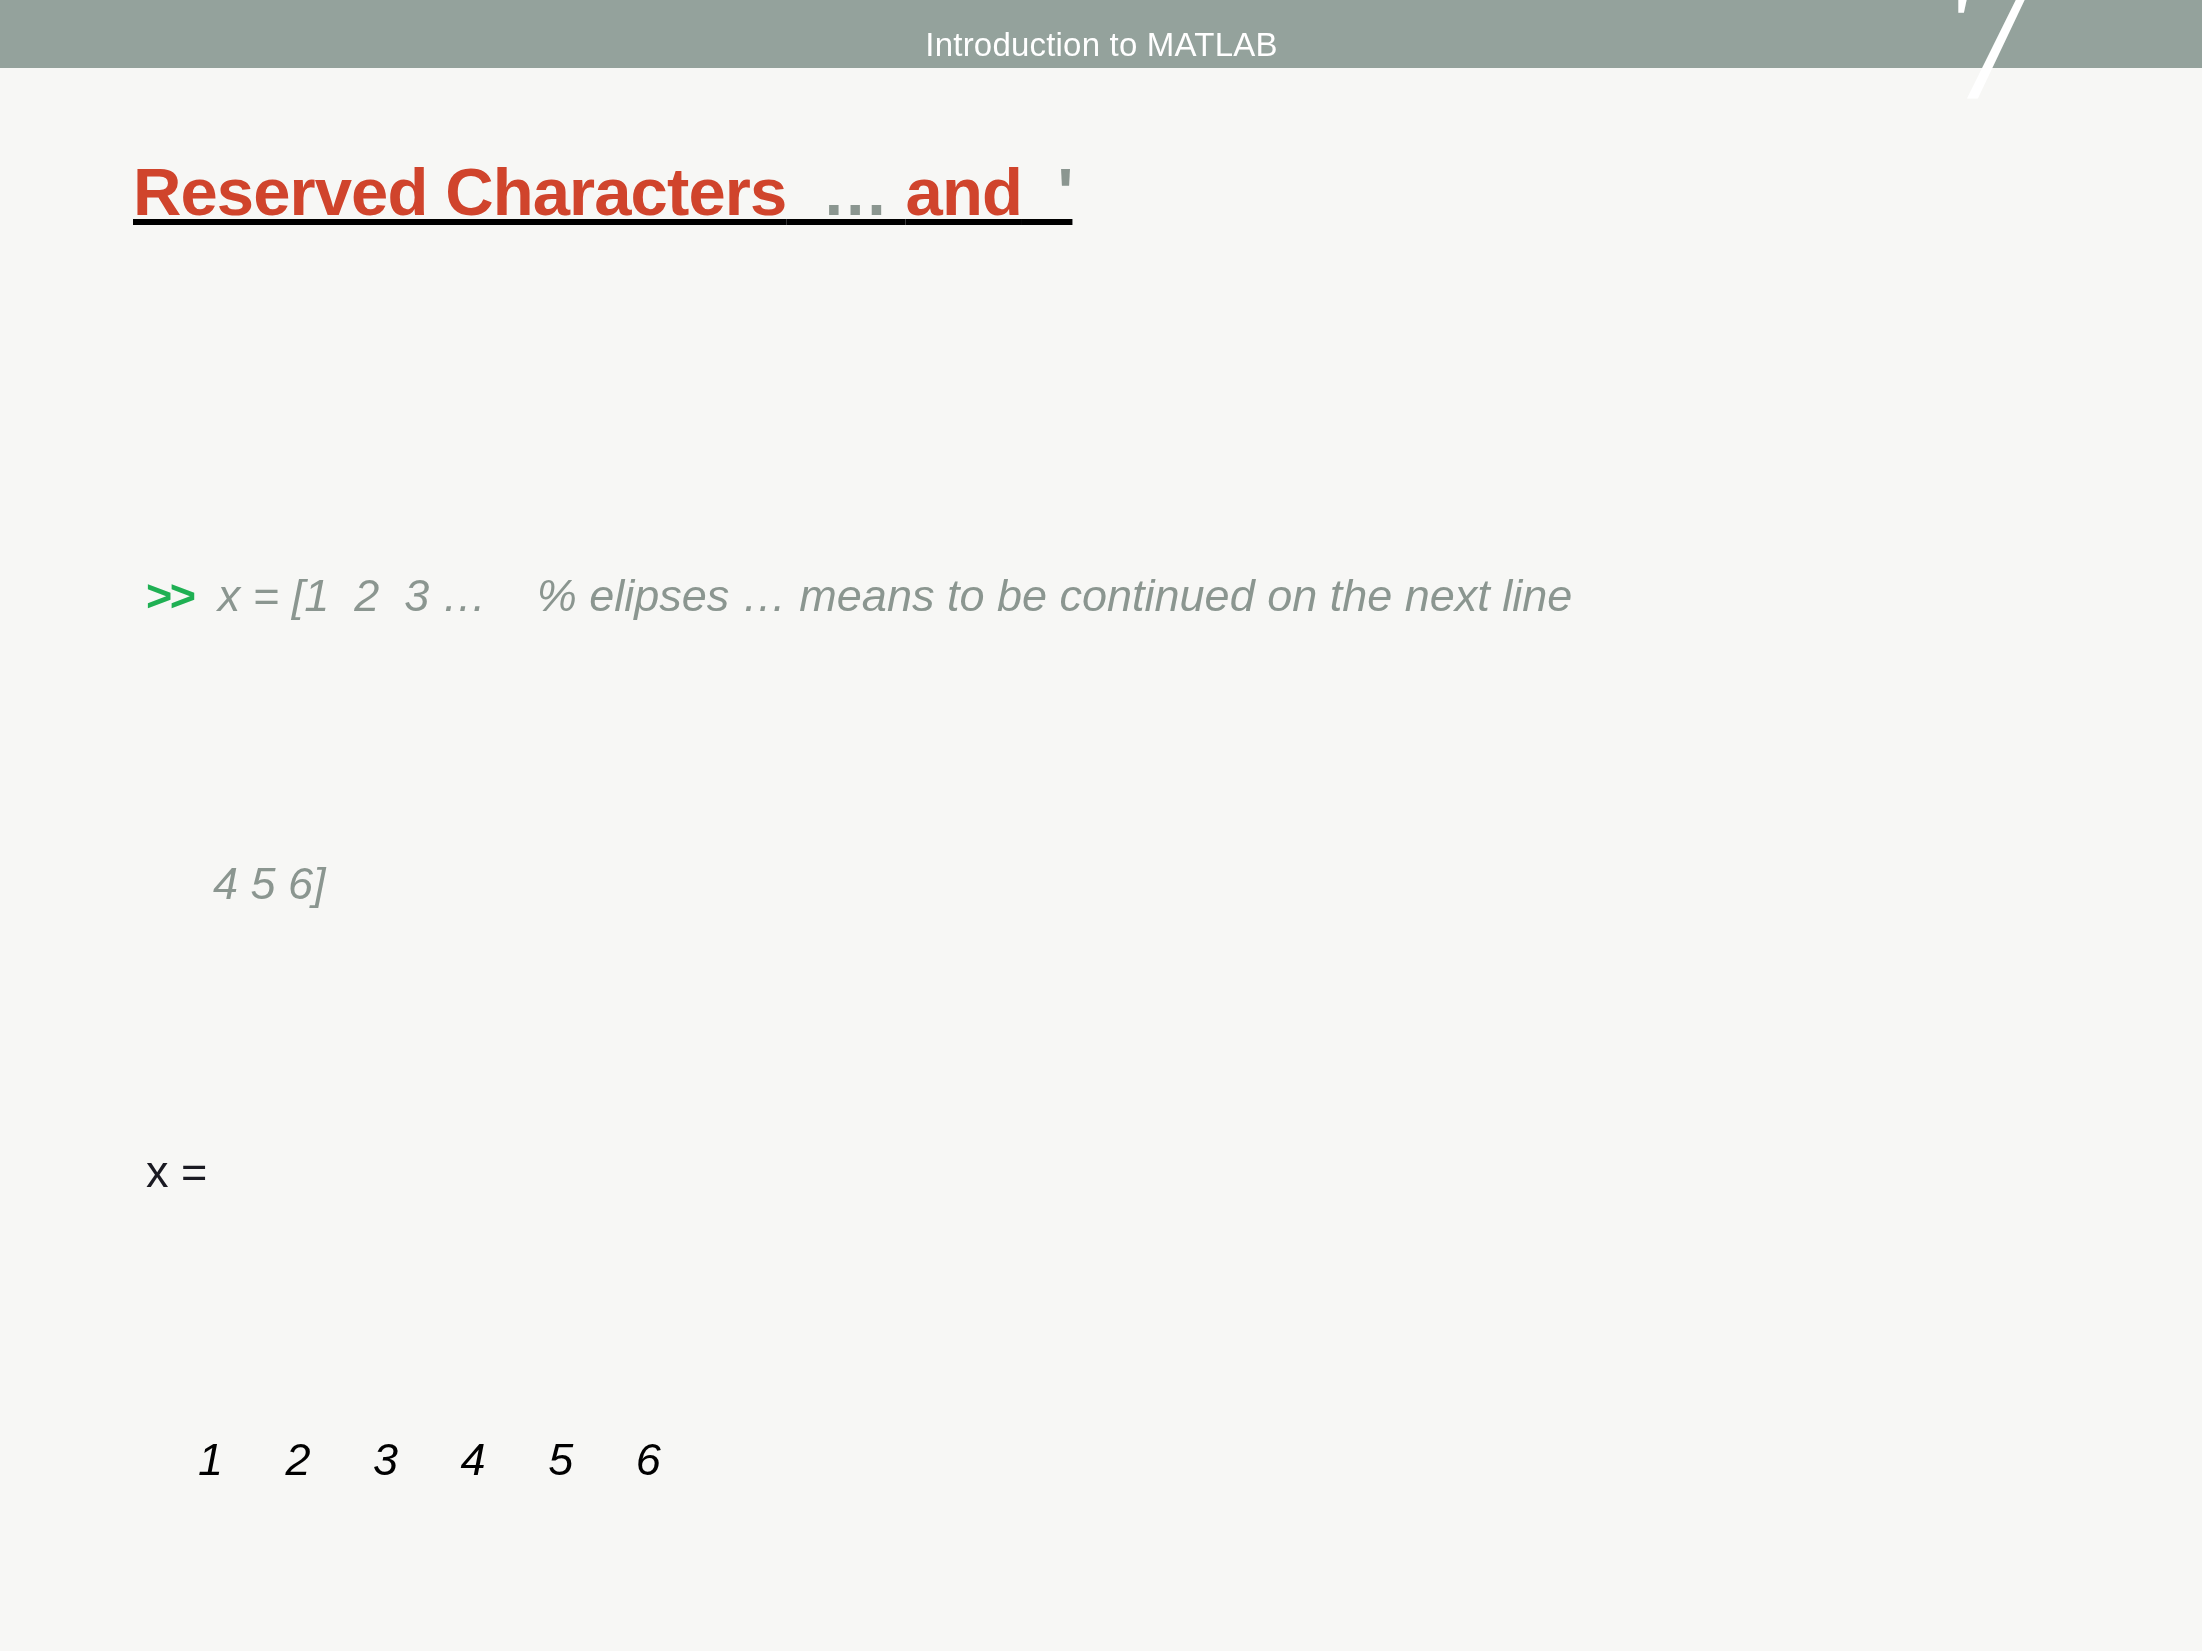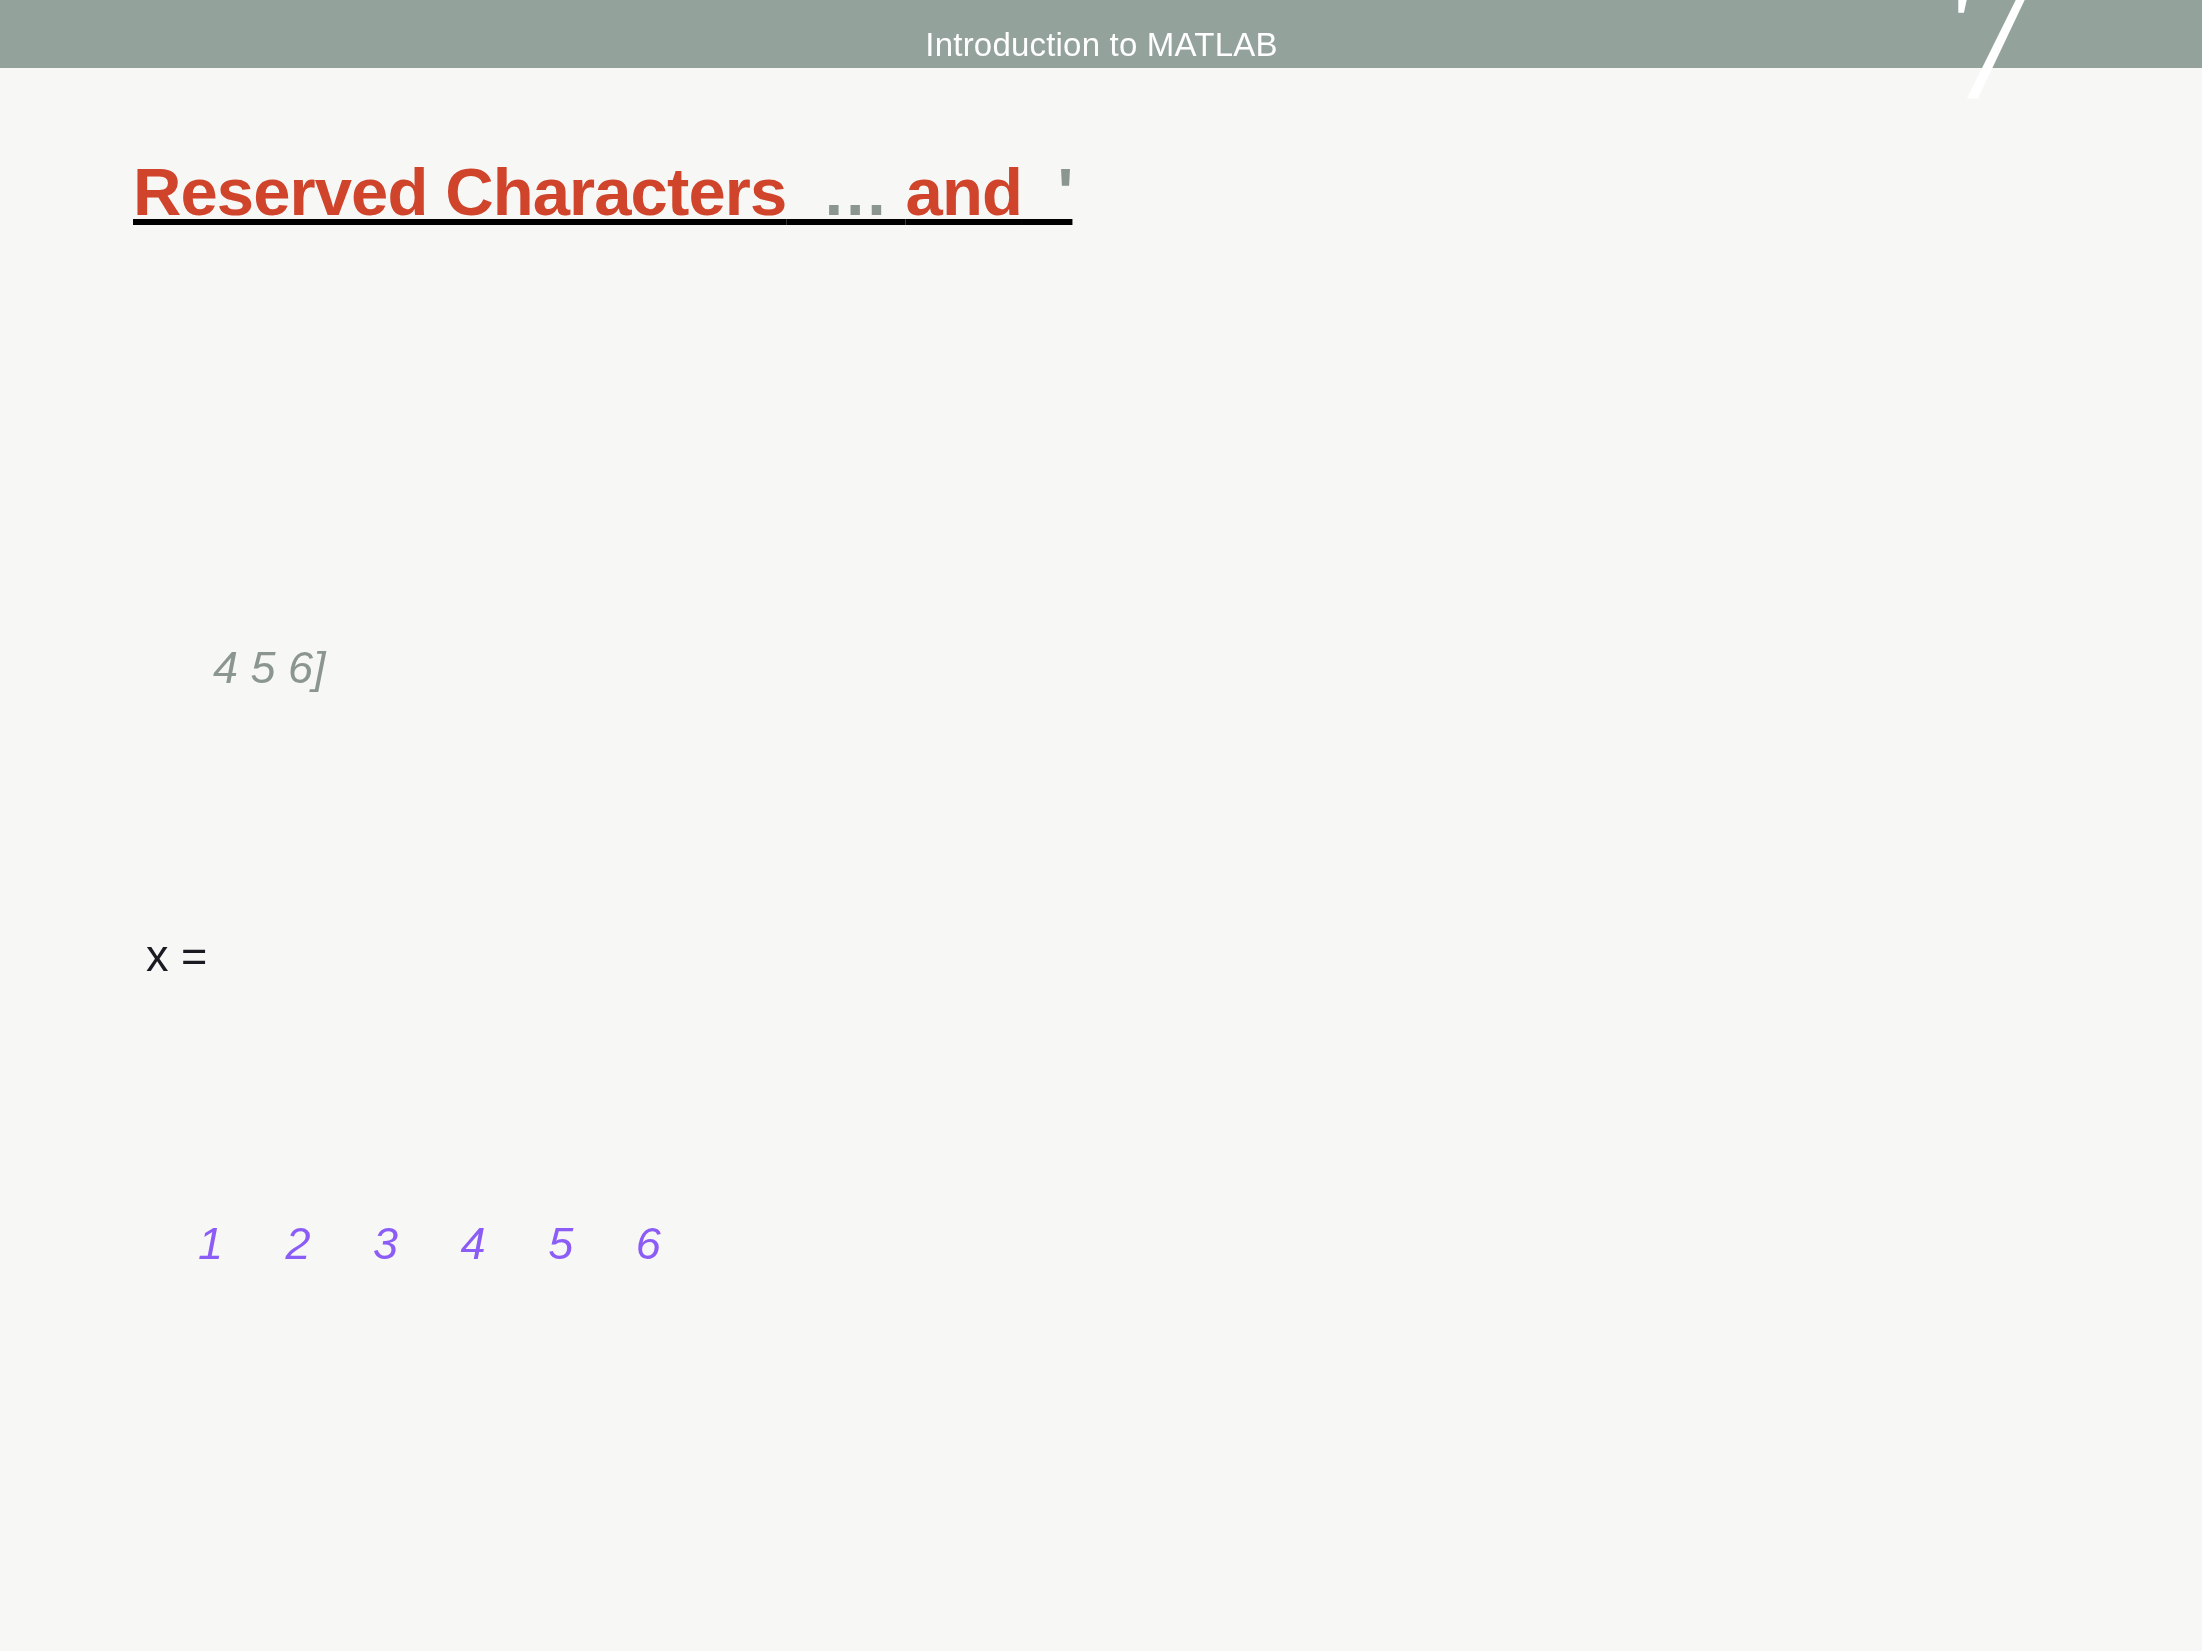--- a/index.html
+++ b/index.html
@@ -83,38 +83,39 @@
   }
   .code {
     color: #8b9690;
     font-style: italic;
   }
   .out-label {
     color: #1a1a22;
     font-style: normal;
   }
   .out-value-italic {
-    color: #8b5cf6;
+    color: #000000;
     font-style: italic;
   }
   .indent-cont { padding-left: 67px; }
   .indent-row  { padding-left: 52px; }
 </style>
 </head>
 <body>
 
 <div class="header-bar">
   <div class="header-title">Introduction to MATLAB</div>
 </div>
 <div class="page-number">7</div>
 
 <div class="slide-title"><span class="accent">Reserved Characters</span><span class="muted">  … </span><span class="accent">and</span><span class="muted">  '</span></div>
 
 <div class="console">
 
+  <div class="line"><span class="prompt">&gt;&gt;</span><span class="code"> x = [1  2  3 …    % elipses … means to be continued on the next line</span></div>
 
   <div class="line indent-cont"><span class="code">4 5 6]</span></div>
 
   <div class="line"><span class="out-label">x =</span></div>
 
   <div class="line indent-row"><span class="out-value-italic">1     2     3     4     5     6</span></div>
 
   
 
   

